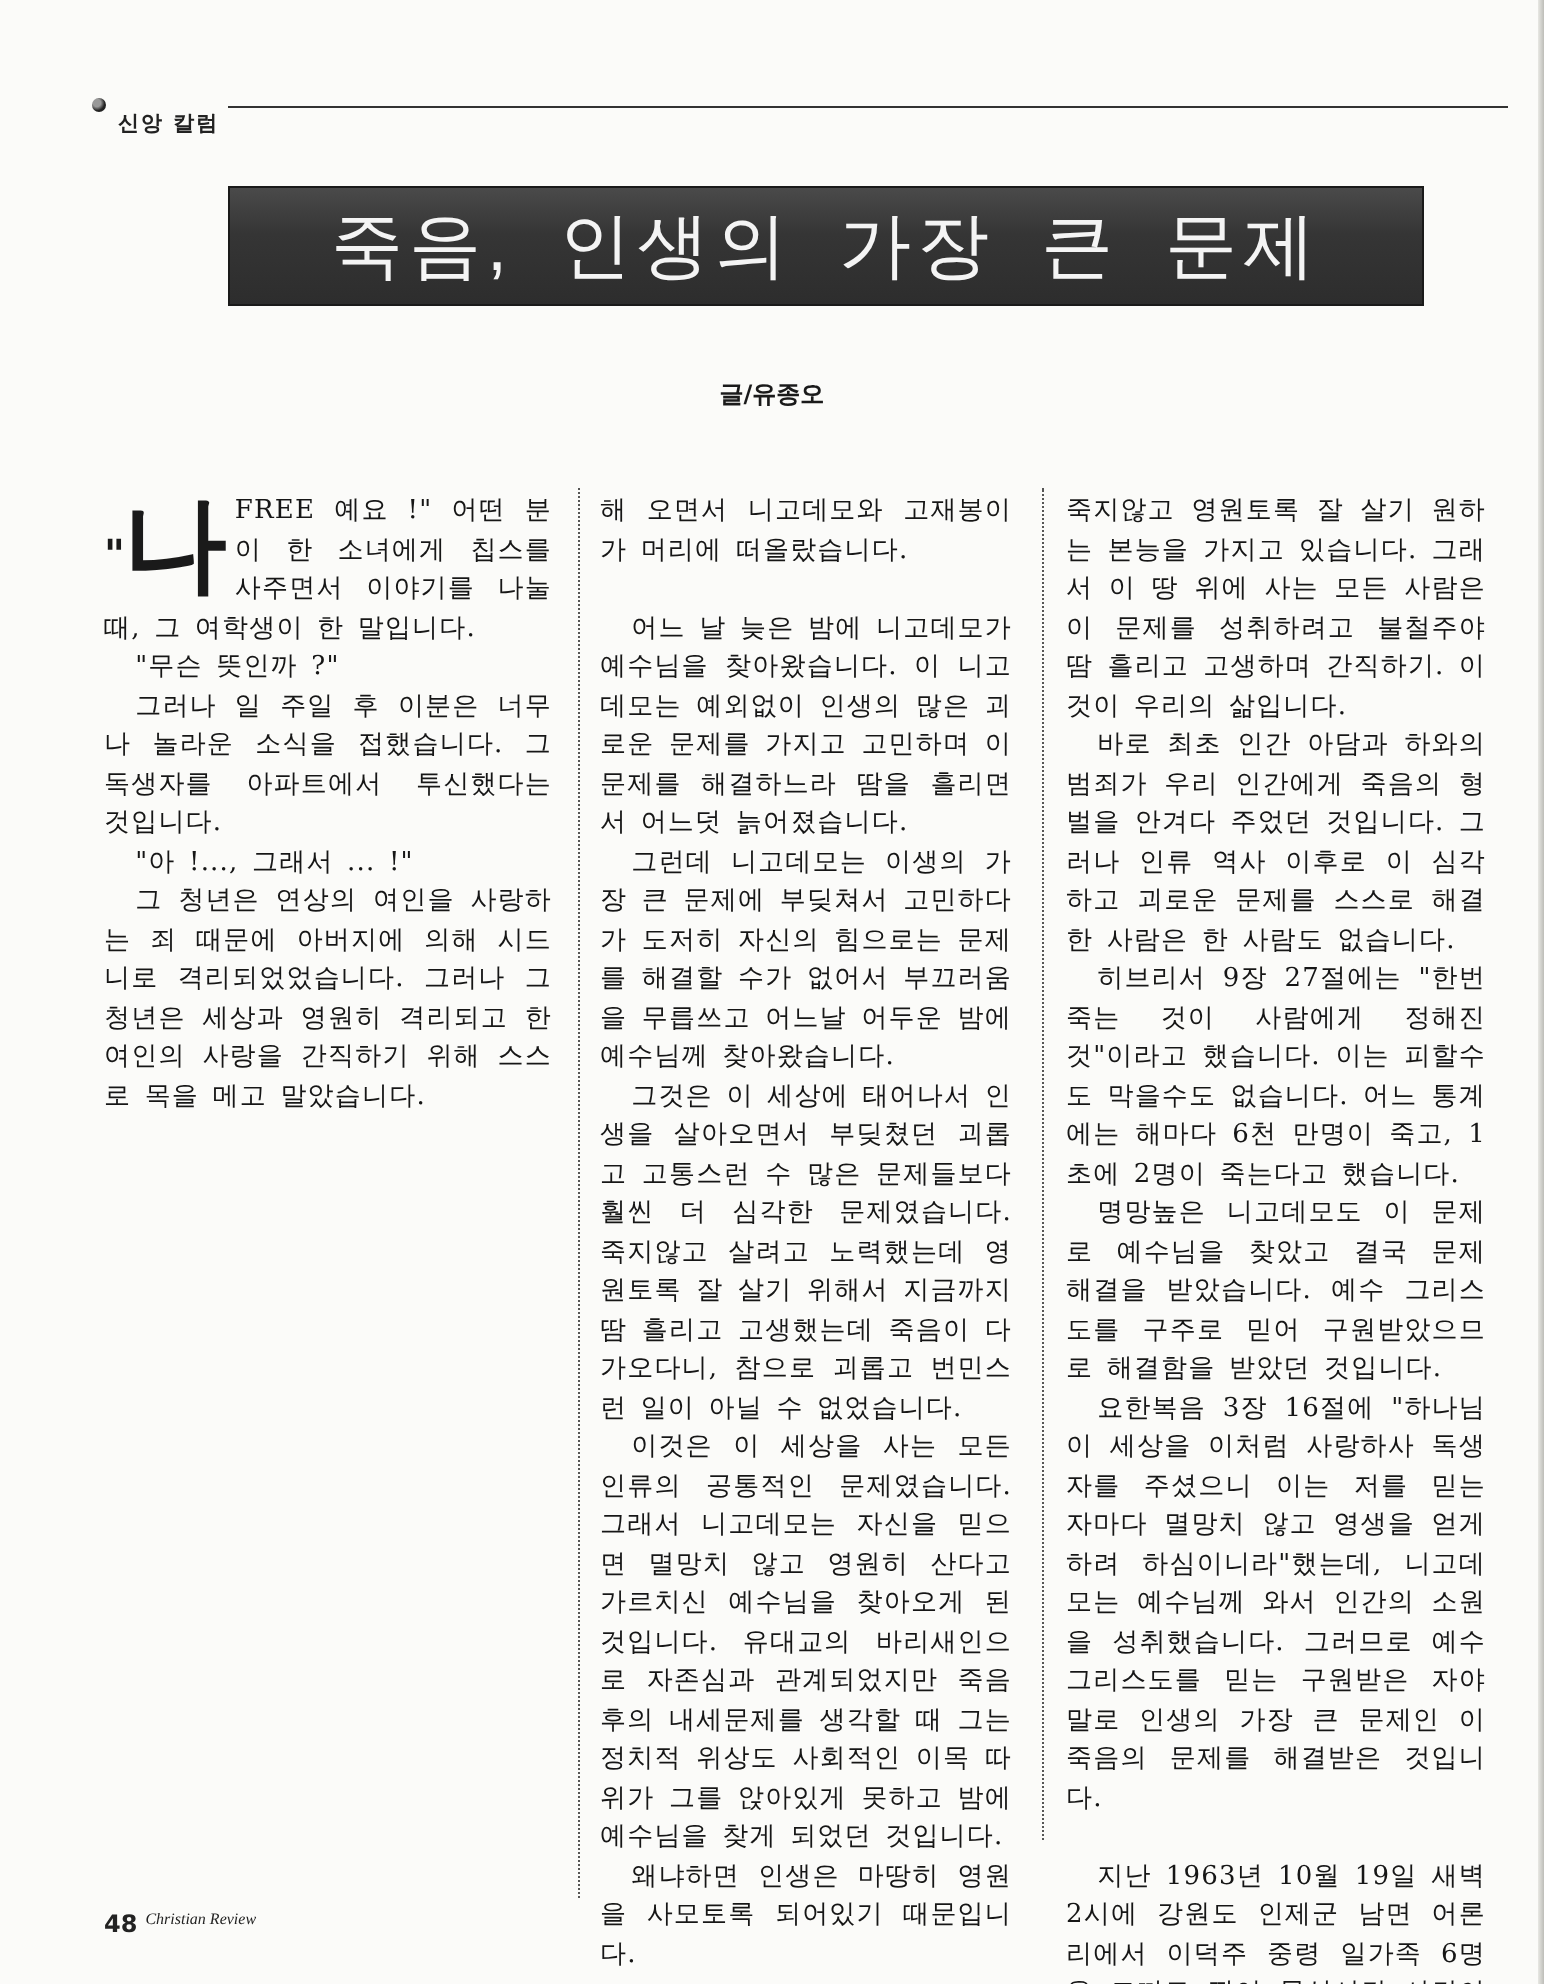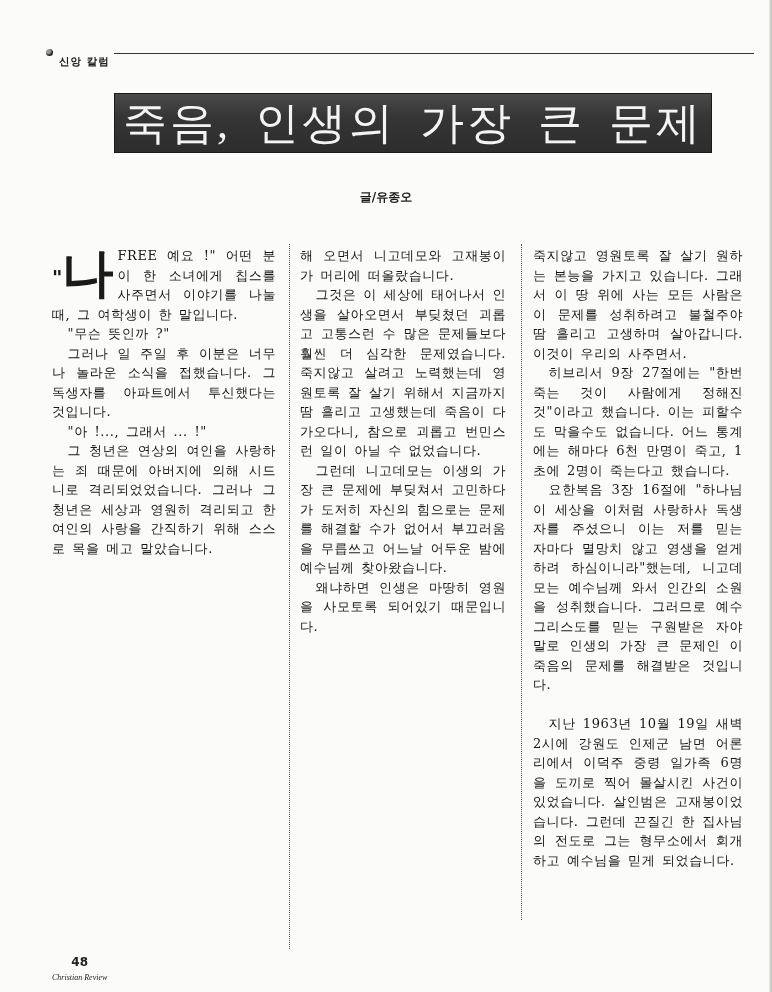--- a/index.html
+++ b/index.html
@@ -63,22 +63,22 @@
       height: 60px;
       background: linear-gradient(180deg, #4a4a4a 0%, #353535 40%, #2d2d2d 100%);
       border: 1px solid #1a1a1a;
       box-sizing: border-box;
       display: flex;
       align-items: center;
       justify-content: center;
     }
     .title-banner-inner h1 {
       margin: 0;
-      font-family: Liberation Serif, serif;
-      font-size: 44px;
+      font-family: Liberation Sans, sans-serif;
+      font-size: 36px;
       font-weight: normal;
       color: #f4f4f4;
       letter-spacing: 3px;
       word-spacing: 10px;
       white-space: nowrap;
     }
     .byline {
       position: absolute;
       left: 0;
       top: 189px;
@@ -133,25 +133,24 @@
       vertical-align: top;
       position: relative;
       top: 4px;
       margin-right: 1px;
     }
     .footer {
       position: absolute;
       left: 52px;
       top: 955px;
       display: flex;
-      align-items: center;
+      align-items: flex-start;
       gap: 4px;
       font-family: "DejaVu Sans", "Liberation Sans", sans-serif;
       color: #222;
-      flex-direction: column;
     }
     .footer .page-num {
       font-size: 12px;
       font-weight: bold;
     }
     .footer .magazine {
       font-family: Liberation Serif, serif;
       font-size: 8px;
       font-style: italic;
     }
@@ -182,29 +181,33 @@
   </p>
   <p>"무슨 뜻인까 ?"</p>
   <p>그러나 일 주일 후 이분은 너무나 놀라운 소식을 접했습니다. 그 독생자를 아파트에서 투신했다는 것입니다.</p>
   <p>"아 !..., 그래서 ... !"</p>
   <p>그 청년은 연상의 여인을 사랑하는 죄 때문에 아버지에 의해 시드니로 격리되었었습니다. 그러나 그 청년은 세상과 영원히 격리되고 한 여인의 사랑을 간직하기 위해 스스로 목을 메고 말았습니다.</p>
 
 </div>
 
 <div class="column col2">
   <p class="noindent">해 오면서 니고데모와 고재봉이가 머리에 떠올랐습니다.</p>
+  <p class="gap-before">어느 날 늦은 밤에 니고데모가 예수님을 찾아왔습니다. 이 니고데모는 예외없이 인생의 많은 괴로운 문제를 가지고 고민하며 이 문제를 해결하느라 땀을 흘리면서 어느덧 늙어졌습니다.</p>
+  <p>그런데 니고데모는 이생의 가장 큰 문제에 부딪쳐서 고민하다가 도저히 자신의 힘으로는 문제를 해결할 수가 없어서 부끄러움을 무릅쓰고 어느날 어두운 밤에 예수님께 찾아왔습니다.</p>
   <p>그것은 이 세상에 태어나서 인생을 살아오면서 부딪쳤던 괴롭고 고통스런 수 많은 문제들보다 훨씬 더 심각한 문제였습니다. 죽지않고 살려고 노력했는데 영원토록 잘 살기 위해서 지금까지 땀 흘리고 고생했는데 죽음이 다가오다니, 참으로 괴롭고 번민스런 일이 아닐 수 없었습니다.</p>
-  <p>그런데 니고데모는 이생의 가장 큰 문제에 부딪쳐서 고민하다가 도저히 자신의 힘으로는 문제를 해결할 수가 없어서 부끄러움을 무릅쓰고 어느날 어두운 밤에 예수님께 찾아왔습니다.</p>
+  <p>이것은 이 세상을 사는 모든 인류의 공통적인 문제였습니다. 그래서 니고데모는 자신을 믿으면 멸망치 않고 영원히 산다고 가르치신 예수님을 찾아오게 된 것입니다. 유대교의 바리새인으로 자존심과 관계되었지만 죽음 후의 내세문제를 생각할 때 그는 정치적 위상도 사회적인 이목 따위가 그를 앉아있게 못하고 밤에 예수님을 찾게 되었던 것입니다.</p>
   <p>왜냐하면 인생은 마땅히 영원을 사모토록 되어있기 때문입니다.</p>
 
 </div>
 
 <div class="column col3">
-  <p class="noindent">죽지않고 영원토록 잘 살기 원하는 본능을 가지고 있습니다. 그래서 이 땅 위에 사는 모든 사람은 이 문제를 성취하려고 불철주야 땀 흘리고 고생하며 살아갑니다. 이것이 우리의 사주면서.</p>
+  <p class="noindent">죽지않고 영원토록 잘 살기 원하는 본능을 가지고 있습니다. 그래서 이 땅 위에 사는 모든 사람은 이 문제를 성취하려고 불철주야 땀 흘리고 고생하며 간직하기. 이것이 우리의 삶입니다.</p>
+  <p>바로 최초 인간 아담과 하와의 범죄가 우리 인간에게 죽음의 형벌을 안겨다 주었던 것입니다. 그러나 인류 역사 이후로 이 심각하고 괴로운 문제를 스스로 해결한 사람은 한 사람도 없습니다.</p>
   <p>히브리서 9장 27절에는 "한번 죽는 것이 사람에게 정해진 것"이라고 했습니다. 이는 피할수도 막을수도 없습니다. 어느 통계에는 해마다 6천 만명이 죽고, 1초에 2명이 죽는다고 했습니다.</p>
+  <p>명망높은 니고데모도 이 문제로 예수님을 찾았고 결국 문제 해결을 받았습니다. 예수 그리스도를 구주로 믿어 구원받았으므로 해결함을 받았던 것입니다.</p>
   <p>요한복음 3장 16절에 "하나님이 세상을 이처럼 사랑하사 독생자를 주셨으니 이는 저를 믿는 자마다 멸망치 않고 영생을 얻게 하려 하심이니라"했는데, 니고데모는 예수님께 와서 인간의 소원을 성취했습니다. 그러므로 예수 그리스도를 믿는 구원받은 자야말로 인생의 가장 큰 문제인 이 죽음의 문제를 해결받은 것입니다.</p>
   <p class="gap-before">지난 1963년 10월 19일 새벽 2시에 강원도 인제군 남면 어론리에서 이덕주 중령 일가족 6명을 도끼로 찍어 몰살시킨 사건이 있었습니다. 살인범은 고재봉이었습니다. 그런데 끈질긴 한 집사님의 전도로 그는 형무소에서 회개하고 예수님을 믿게 되었습니다.</p>
 </div>
 
 <div class="footer">
   <span class="page-num">48</span>
   <span class="magazine">Christian Review</span>
 </div>
 
 </body></html>

